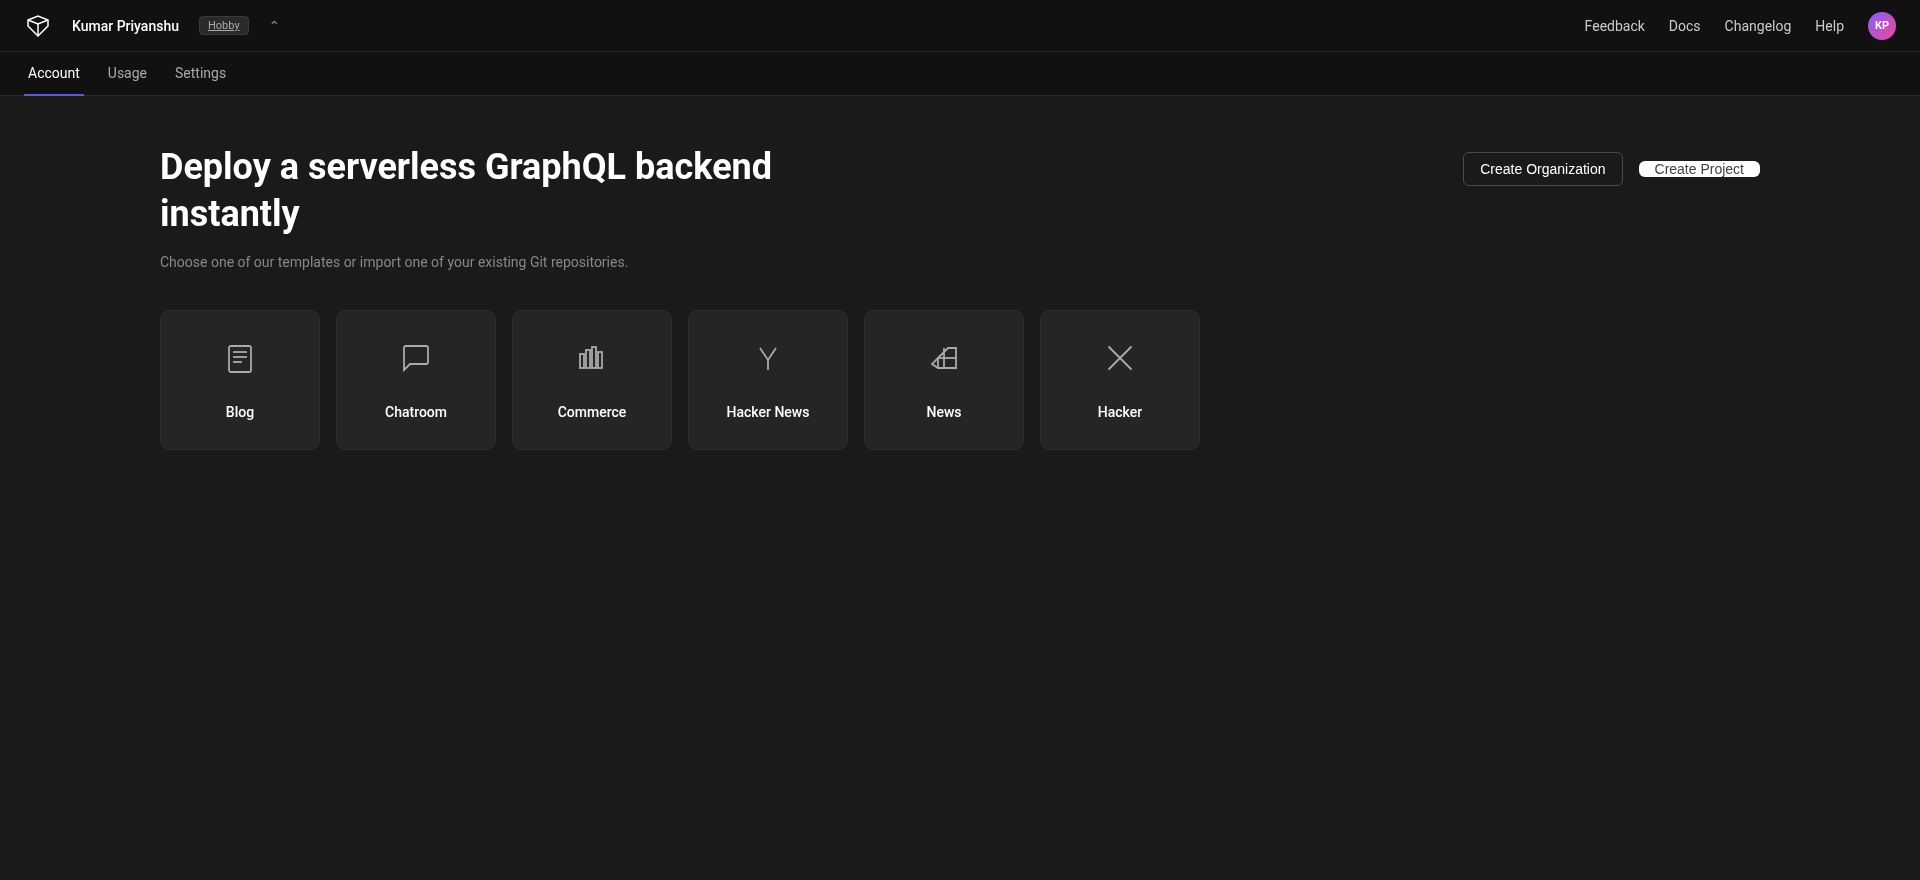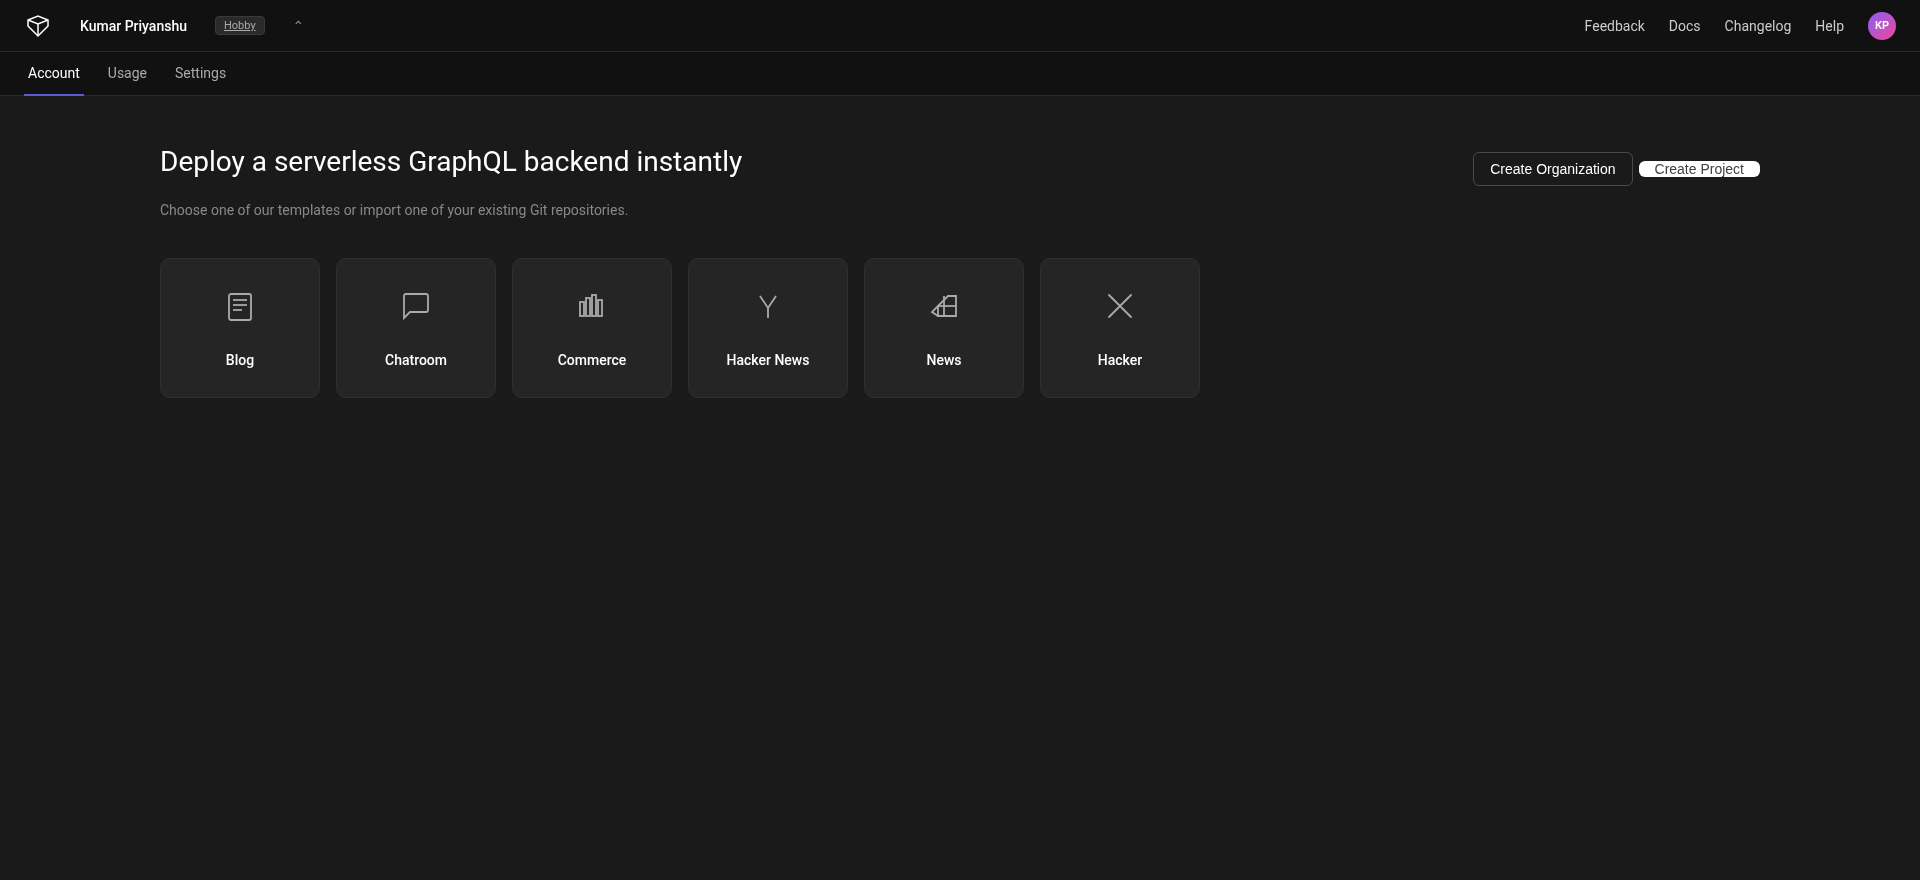--- a/index.html
+++ b/index.html
@@ -24,21 +24,21 @@
       justify-content: space-between;
       background-color: #111111;
       padding: 0 24px;
       height: 52px;
       border-bottom: 1px solid #2a2a2a;
     }
 
     .topbar-left {
       display: flex;
       align-items: center;
-      gap: 28px;
+      gap: 20px;
     }
 
     .logo-icon {
       width: 28px;
       height: 28px;
       display: flex;
       align-items: center;
       justify-content: center;
     }
 
@@ -129,30 +129,30 @@
     }
 
     .hero-section {
       display: flex;
       align-items: flex-start;
       justify-content: space-between;
       margin-bottom: 16px;
     }
 
     .hero-title {
-      font-size: 28px;
-      font-weight: 400;
+      font-size: 36px;
+      font-weight: 700;
       color: #ffffff;
       line-height: 1.3;
       max-width: 700px;
     }
 
     .hero-actions {
       display: flex;
-      gap: 6px;
+      gap: 16px;
       align-items: center;
       padding-top: 8px;
     }
 
     .btn-secondary {
       background-color: transparent;
       border: 1px solid #4a4a4a;
       color: #ffffff;
       padding: 8px 16px;
       border-radius: 6px;

